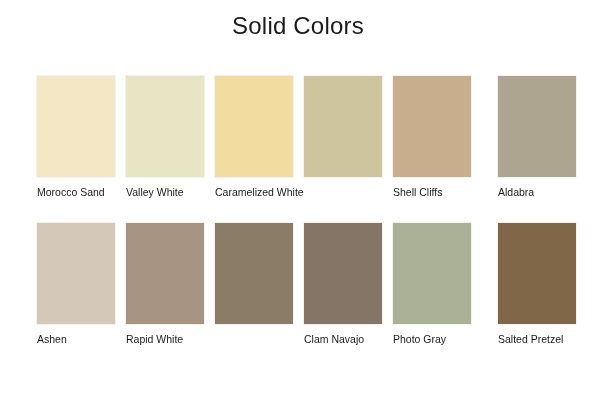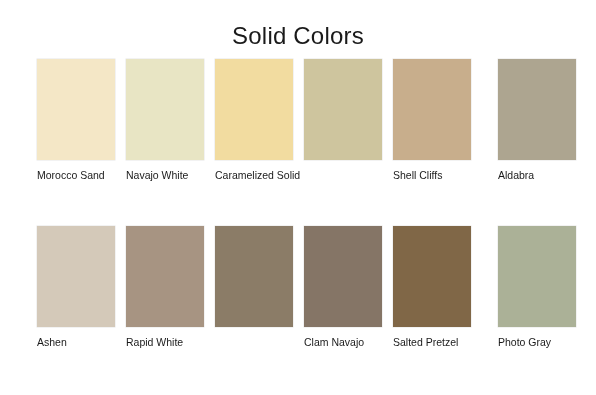--- a/index.html
+++ b/index.html
@@ -19,46 +19,46 @@
 
   .page {
     width: 596px;
     height: 395px;
     position: relative;
     box-sizing: border-box;
   }
 
   .title {
     position: absolute;
-    top: 22px;
+    top: 12px;
     left: 0;
     width: 596px;
     text-align: center;
     font-size: 24px;
     font-weight: 400;
     letter-spacing: 0.2px;
     color: #1a1a1a;
     line-height: 28px;
   }
 
   .palette {
     position: absolute;
-    top: 59px;
+    top: 76px;
     left: 37px;
     width: 522px;
   }
 
   .swatch-row {
     display: flex;
     flex-direction: row;
     align-items: flex-start;
   }
 
   .swatch-row.row-2 {
-    margin-top: 44px;
+    margin-top: 24px;
   }
 
   .swatch-cell {
     width: 78px;
     margin-right: 11px;
     display: flex;
     flex-direction: column;
   }
 
   .swatch-cell:last-child {
@@ -92,26 +92,26 @@
 
     <div class="swatch-row row-1">
 
       <div class="swatch-cell">
         <div class="swatch-chip" style="background-color: rgb(244, 231, 198);"></div>
         <div class="swatch-label">Morocco Sand</div>
       </div>
 
       <div class="swatch-cell">
         <div class="swatch-chip" style="background-color: rgb(232, 229, 196);"></div>
-        <div class="swatch-label">Navajo White</div>
+        <div class="swatch-label">Valley White</div>
       </div>
 
       <div class="swatch-cell">
         <div class="swatch-chip" style="background-color: rgb(242, 220, 160);"></div>
-        <div class="swatch-label">Caramelized Solid</div>
+        <div class="swatch-label">Caramelized White</div>
       </div>
 
       <div class="swatch-cell">
         <div class="swatch-chip" style="background-color: rgb(206, 197, 158);"></div>
       </div>
 
       <div class="swatch-cell">
         <div class="swatch-chip" style="background-color: rgb(200, 174, 140);"></div>
         <div class="swatch-label">Shell Cliffs</div>
       </div>
@@ -138,26 +138,26 @@
       <div class="swatch-cell">
         <div class="swatch-chip" style="background-color: rgb(139, 124, 103);"></div>
       </div>
 
       <div class="swatch-cell">
         <div class="swatch-chip" style="background-color: rgb(133, 117, 102);"></div>
         <div class="swatch-label">Clam Navajo</div>
       </div>
 
       <div class="swatch-cell">
-        <div class="swatch-chip" style="background-color: rgb(128, 103, 71);"></div>
-        <div class="swatch-label">Salted Pretzel</div>
+        <div class="swatch-chip" style="background-color: rgb(171, 177, 151);"></div>
+        <div class="swatch-label">Photo Gray</div>
       </div>
 
       <div class="swatch-cell">
-        <div class="swatch-chip" style="background-color: rgb(171, 177, 151);"></div>
-        <div class="swatch-label">Photo Gray</div>
+        <div class="swatch-chip" style="background-color: rgb(128, 103, 71);"></div>
+        <div class="swatch-label">Salted Pretzel</div>
       </div>
 
     </div>
 
   </div>
 
 </div>
 
 </body></html>

